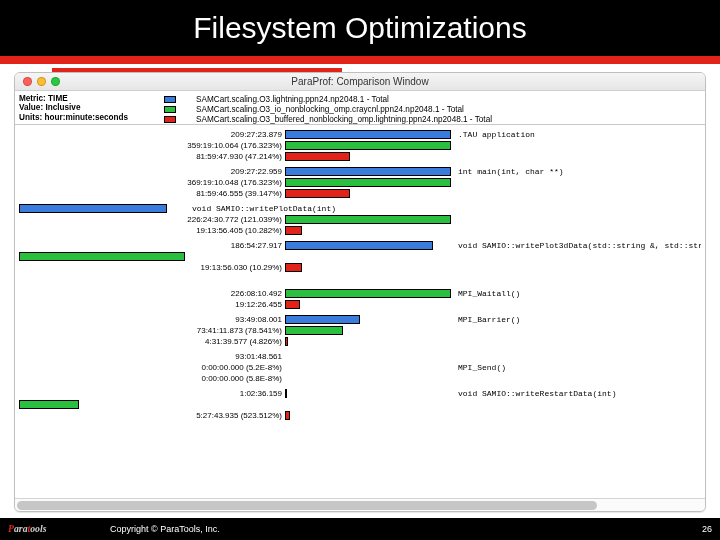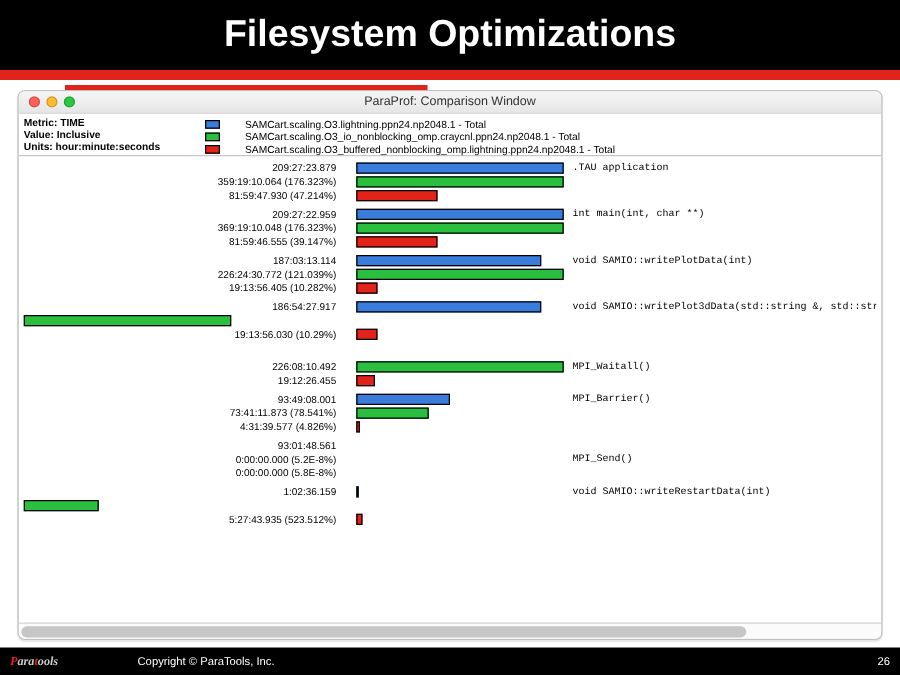--- a/index.html
+++ b/index.html
@@ -1,19 +1,19 @@
 <!DOCTYPE html>
 <html><head>
 <meta charset="utf-8">
 <style>
   * { box-sizing: border-box; margin: 0; padding: 0; }
   html, body { width: 720px; height: 540px; font-family: Arial, Helvetica, sans-serif; background: #000; }
   .slide { width: 720px; height: 540px; background: #fff; display: flex; flex-direction: column; }
   .title-area { height: 56px; background: #000; color: #fff; display: flex; align-items: center; justify-content: center; }
-  .title-area h1 { font-size: 30px; font-weight: 700; }
+  .title-area h1 { font-size: 30px; font-weight: 400; }
   .red-stripe { height: 8px; background: #e2231a; width: 100%; }
   .content { flex: 1; padding: 18px 14px 4px 14px; background: #fff; overflow: hidden; }
 
   
   .macwin {
     width: 100%; height: 440px;
     border: 1px solid #bfbfbf; border-radius: 6px; background: #fff;
     box-shadow: 0 1px 1px rgba(0,0,0,.1);
     display: flex; flex-direction: column; overflow: hidden;
     position: relative; top: -8px;
@@ -35,21 +35,21 @@
     border-bottom: 1px solid #c8c8c8;
   }
   .ph-left { width: 145px; padding: 3px 4px; line-height: 1.15; font-weight: bold; }
   .ph-right { flex: 1; padding: 3px 4px; }
   .legend-row { display: flex; align-items: center; gap: 20px; height: 10px; }
   .sw { width: 12px; height: 7px; border: 1px solid #000; }
 
   .plot { flex: 1; overflow: hidden; padding: 4px 4px 0 4px; font-size: 8px; color: #000; position: relative; }
   .func-group { margin-bottom: 4px; }
   .bar-row { display: flex; align-items: center; height: 11px; }
-  .l-label { width: 266px; text-align: right; padding-right: 16px; white-space: nowrap; overflow: hidden; }
+  .l-label { width: 266px; text-align: right; padding-right: 3px; white-space: nowrap; overflow: hidden; }
   .bars-area { width: 167px; height: 9px; position: relative; }
   .bar { position: absolute; top: 0; height: 9px; border: 1px solid #000; }
   .r-label { padding-left: 6px; white-space: nowrap; overflow: hidden; flex: 1; font-family: Liberation Mono, monospace; }
   .barR { background: #e2231a; }
   .barG { background: #2bbf3f; }
   .barB { background: #3a7cdc; }
 
   .hscroll { height: 13px; background: #fbfbfb; border-top: 1px solid #d4d4d4; position: relative; }
   .hscroll-thumb { position: absolute; left: 2px; top: 2px; height: 9px; width: 580px; background: #c6c6c6; border-radius: 5px; }
 
@@ -149,21 +149,20 @@
             <div class="bar-row">
               <div class="l-label">81:59:46.555 (39.147%)</div>
               <div class="bars-area">
                 <div class="bar barR" style="width: 64.74px; left: 0px;"></div>
               </div>
               <div class="r-label"></div>
             </div>
           </div>
           <div class="func-group">
             <div class="bar-row">
-              <div class="l-label">187:03:13.114</div>
               <div class="bars-area">
                 <div class="bar barB" style="width: 147.74px; left: 0px;"></div>
               </div>
               <div class="r-label">void SAMIO::writePlotData(int)</div>
             </div>
             <div class="bar-row">
               <div class="l-label">226:24:30.772 (121.039%)</div>
               <div class="bars-area">
                 <div class="bar barG" style="width: 166px; left: 0px;"></div>
               </div>

